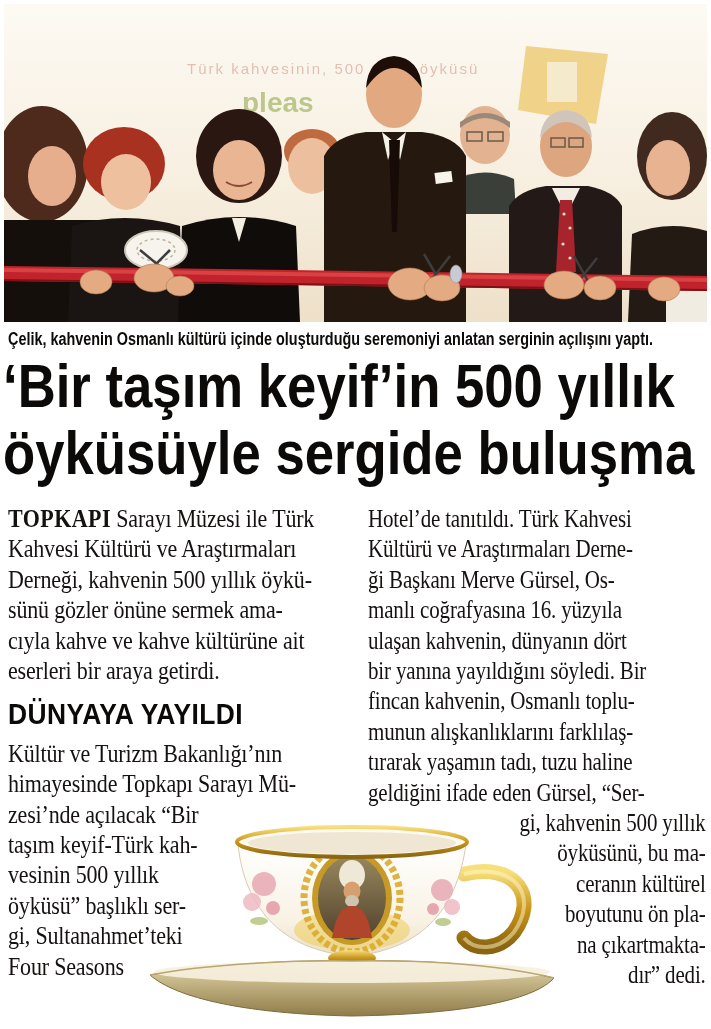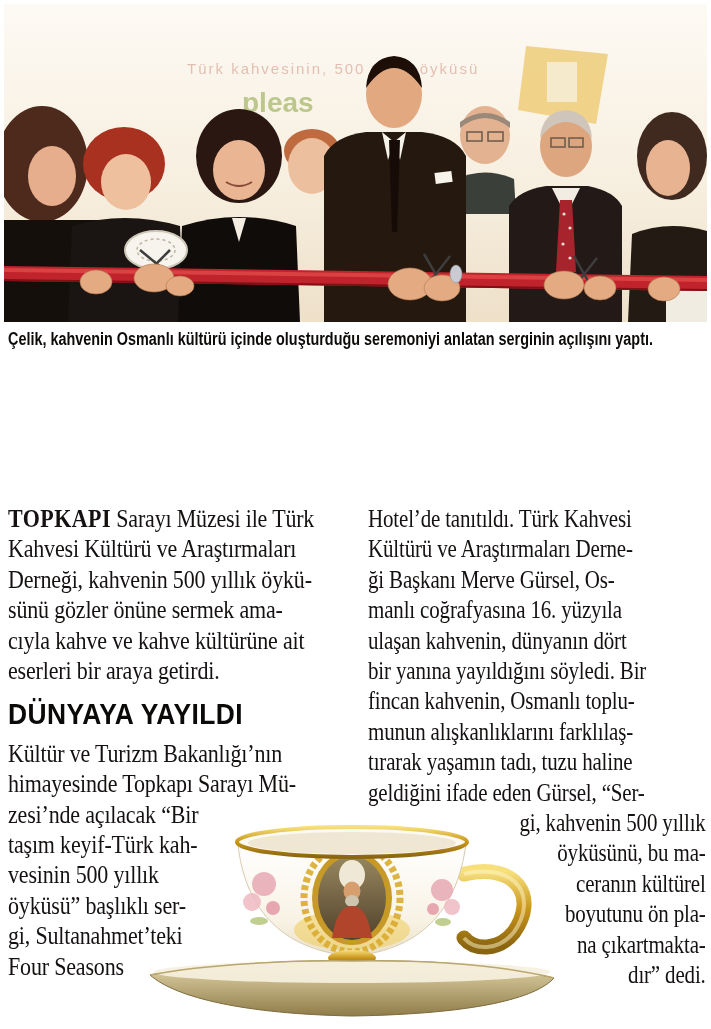--- a/index.html
+++ b/index.html
@@ -142,20 +142,24 @@
       <ellipse cx="438" cy="284" rx="18" ry="13"></ellipse>
       <ellipse cx="452" cy="270" rx="6" ry="9" fill="#c8ccd2" stroke="#8a8f96"></ellipse>
       <ellipse cx="560" cy="281" rx="20" ry="14"></ellipse>
       <ellipse cx="596" cy="284" rx="16" ry="12"></ellipse>
       <ellipse cx="660" cy="285" rx="16" ry="12"></ellipse>
     </g>
   </svg>
 
   <div class="caption">Çelik, kahvenin Osmanlı kültürü içinde oluşturduğu seremoniyi anlatan serginin açılışını yaptı.</div>
 
+  <div class="headline">
+    <div class="hl">‘Bir taşım keyif’in 500 yıllık</div>
+    <div class="hl">öyküsüyle sergide buluşma</div>
+  </div>
 
   <div class="col col-left">
     <div class="para"><span class="lead">TOPKAPI</span><span> Sarayı Müzesi ile Türk
 Kahvesi Kültürü ve Araştırmaları
 Derneği, kahvenin 500 yıllık öykü-
 sünü gözler önüne sermek ama-
 cıyla kahve ve kahve kültürüne ait
 eserleri bir araya getirdi.</span></div>
     <div class="subhead">DÜNYAYA YAYILDI</div>
     <div class="para">Kültür ve Turizm Bakanlığı’nın

